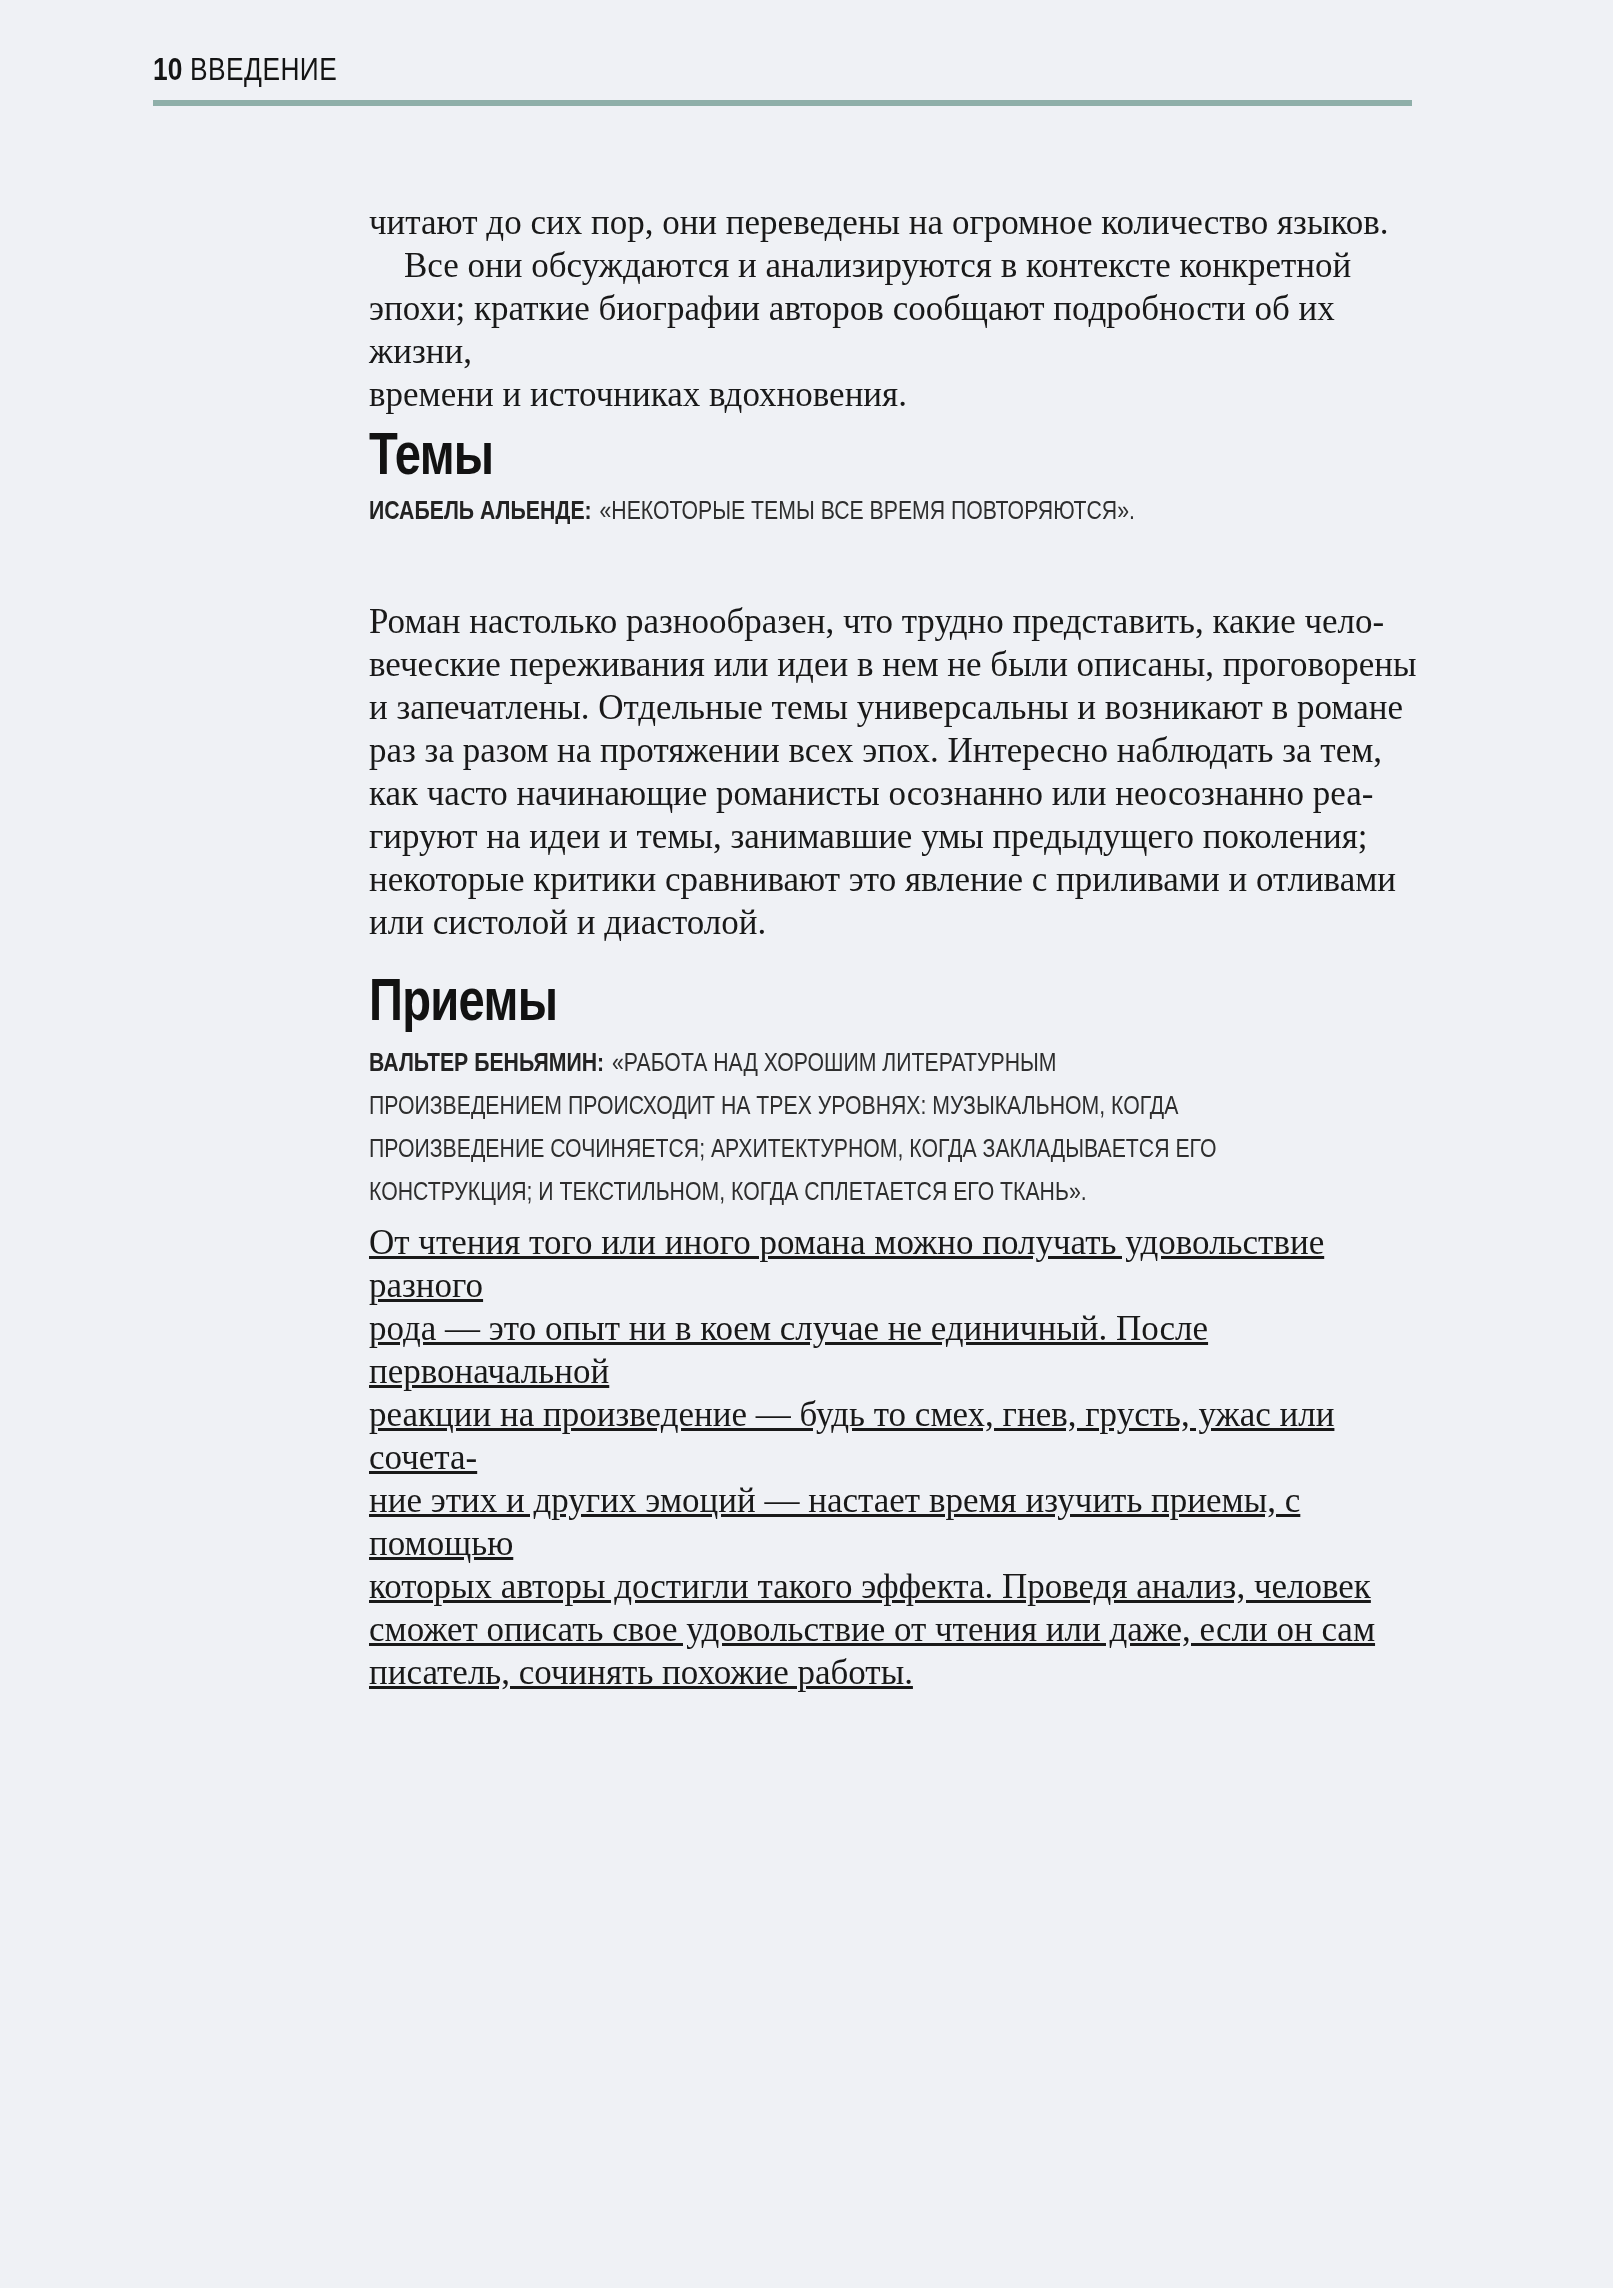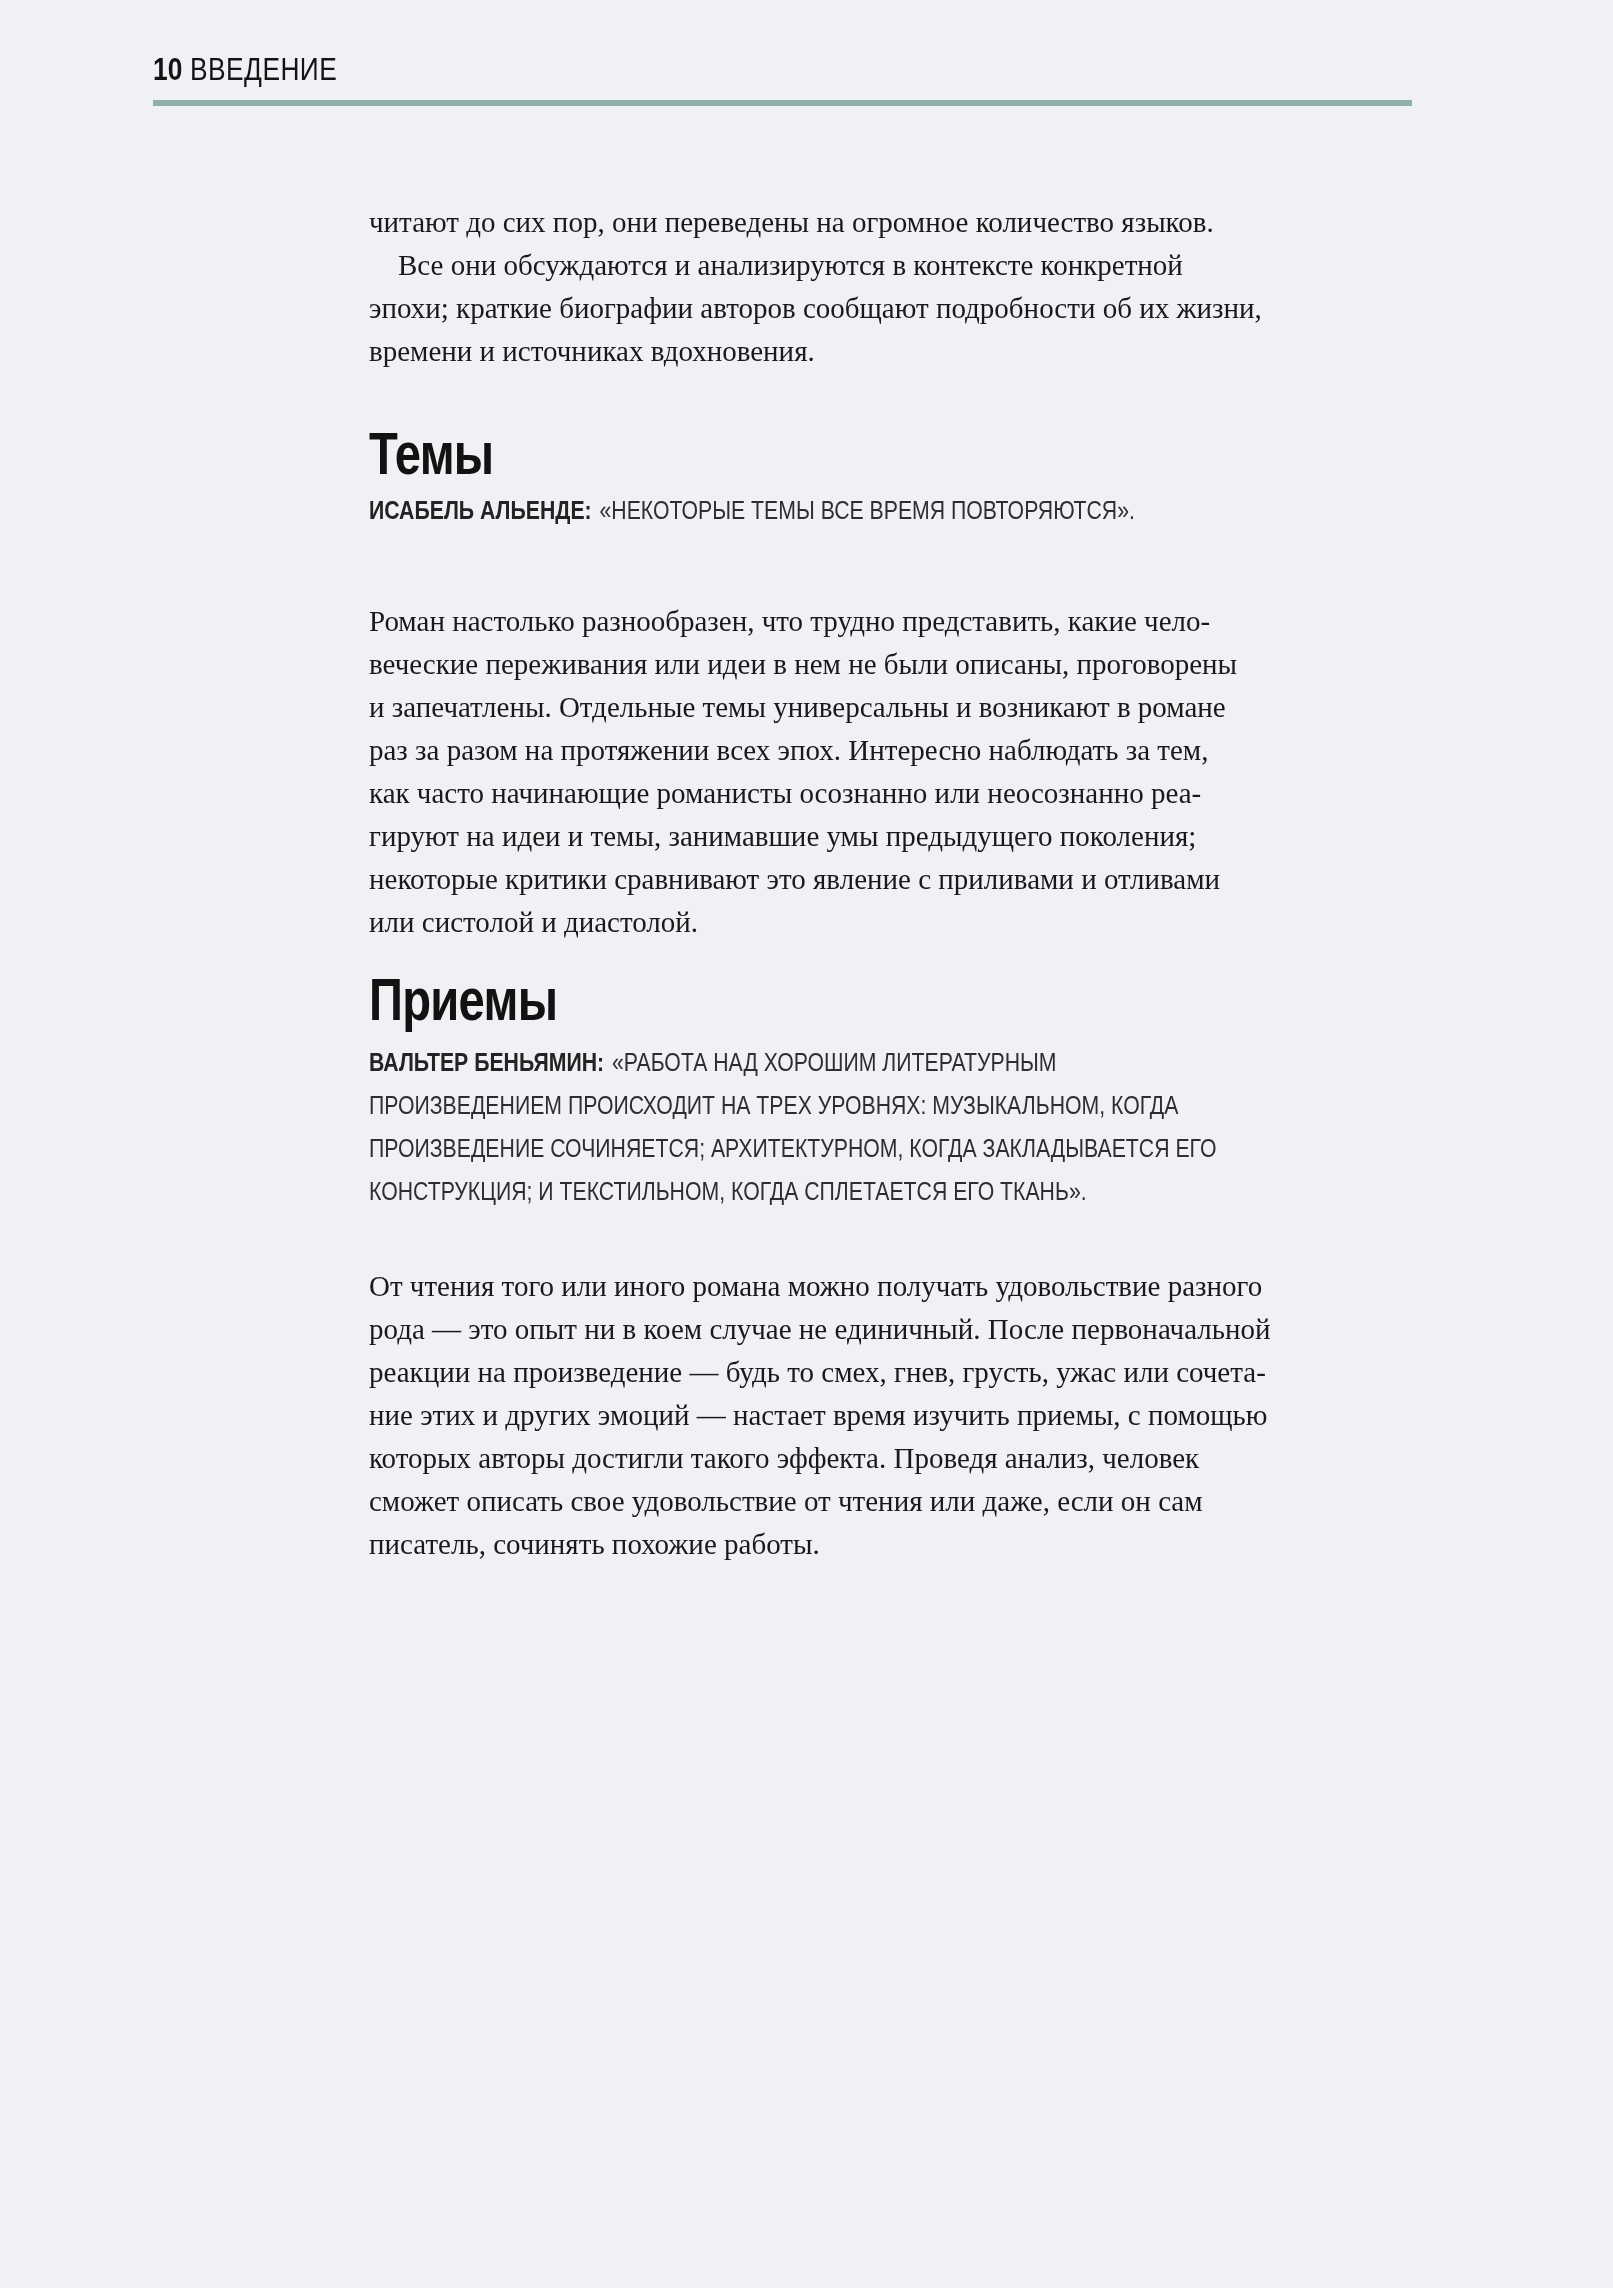--- a/index.html
+++ b/index.html
@@ -28,21 +28,21 @@
     position: absolute; left: 153px; top: 100px;
     width: 1259px; height: 5.5px;
     background: #8fafa9;
   }
 
   
   .col { position: absolute; left: 369px; width: 1052px; }
 
   .body-par {
     font-family: "Liberation Serif", serif;
-    font-size: 29px; line-height: 43px;
+    font-size: 35px; line-height: 43px;
     white-space: pre-line;
     color: #191919;
   }
 
   .section-heading {
     font-family: "Liberation Sans", sans-serif;
     font-weight: 900;
     font-size: 59px; line-height: 59px;
     letter-spacing: -0.9px;
     transform: scaleX(0.80); transform-origin: left top;
@@ -59,21 +59,21 @@
   .quote-author { font-weight: 900; letter-spacing: 0px; margin-right: 9.2px; }
   .quote-text { font-weight: 400; white-space: pre-line; color: #2e2e2e; }
 
   
   #intro-par      { top: 201px; }
   #heading-1      { top: 425px; }
   #quote-1        { top: 489px; }
   #body-1         { top: 580px; margin-top: 20px; }
   #heading-2      { top: 971px; }
   #quote-2        { top: 1041px; }
-  #body-2         { top: 1265px; }
+  #body-2         { top: 1221px; text-decoration: underline; }
 </style>
 </head>
 <body>
 
 <div class="page">
 
   <div class="running-head">
     <span class="pagenum">10</span><span class="section">ВВЕДЕНИЕ</span>
   </div>
 

